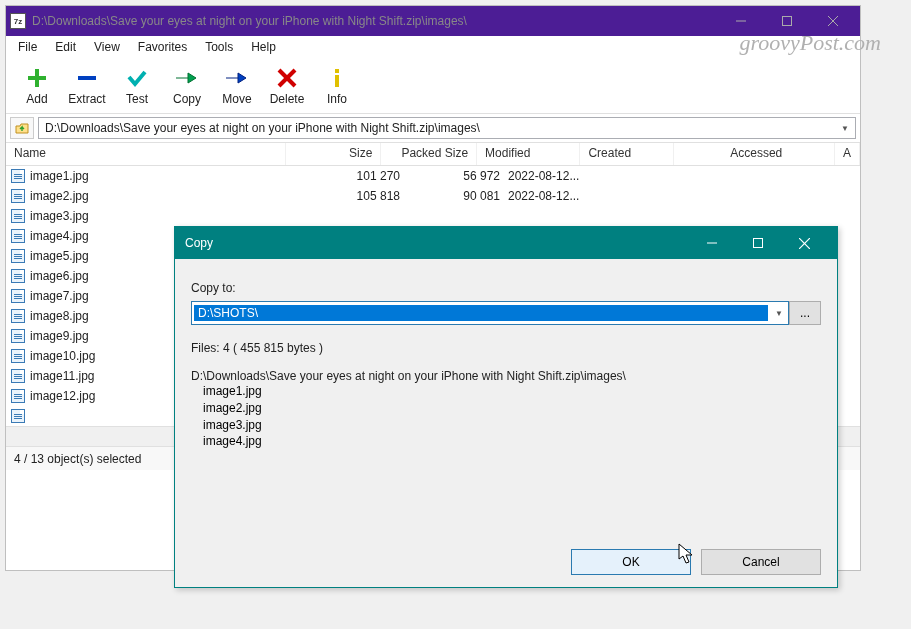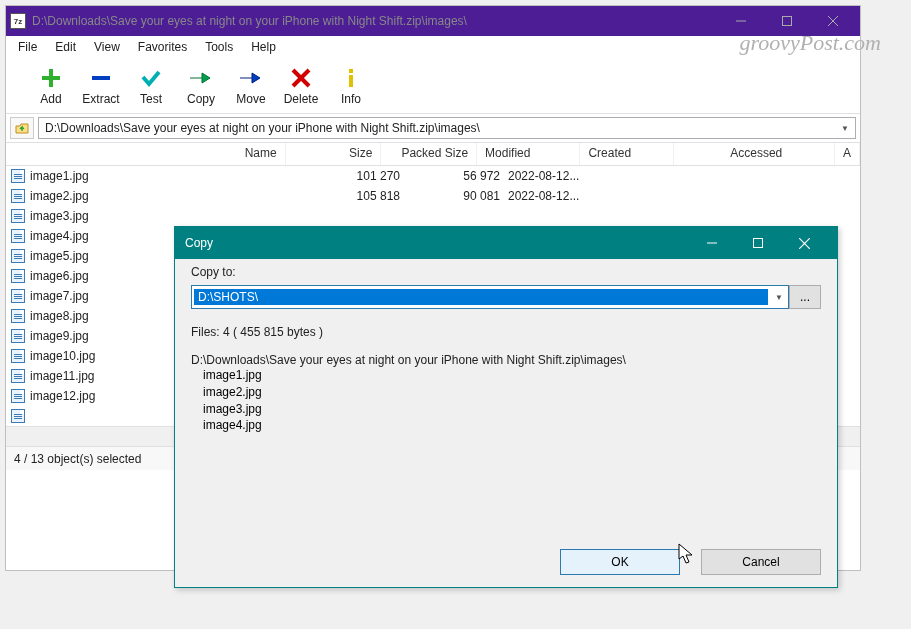--- a/index.html
+++ b/index.html
@@ -18,34 +18,34 @@
   width: 16px; height: 16px; background: #fff; border: 1px solid #555;
   display: flex; align-items: center; justify-content: center; font-size: 8px; font-weight: bold; color: #333;
   margin-right: 6px;
 }
 .titlebar .title { flex: 1; color: #888; font-size: 12px; white-space: nowrap; overflow: hidden; }
 .titlebar .wc { width: 46px; height: 30px; display: flex; align-items: center; justify-content: center; color: #aaa; }
 
 .menubar { height: 22px; display: flex; align-items: center; padding: 0 4px; gap: 2px; }
 .menubar span { padding: 2px 8px; color: #222; }
 
-.toolbar { height: 56px; display: flex; align-items: center; padding: 2px 20px; gap: 0; border-bottom: 1px solid #e0e0e0; }
+.toolbar { height: 56px; display: flex; align-items: center; padding: 2px 6px; gap: 0; border-bottom: 1px solid #e0e0e0; }
 .tbtn { width: 50px; display: flex; flex-direction: column; align-items: center; gap: 2px; padding: 2px; }
 .tbtn .ic { height: 24px; display: flex; align-items: center; justify-content: center; }
 .tbtn .lbl { font-size: 12px; color: #222; }
 
 .pathrow { height: 28px; display: flex; align-items: center; padding: 2px 4px; gap: 4px; }
 .pathrow .up { width: 24px; height: 22px; border: 1px solid #ccc; display: flex; align-items: center; justify-content: center; background: #f8f8f8; }
 .pathrow .pathbox { flex: 1; height: 22px; border: 1px solid #abadb3; display: flex; align-items: center; padding: 0 6px; background: #fff; }
 .pathrow .pathbox .txt { flex: 1; color: #222; }
 .pathrow .pathbox .dd { color: #555; font-size: 8px; }
 
 .listhead { height: 24px; display: flex; border-top: 1px solid #e0e0e0; border-bottom: 1px solid #e0e0e0; background: #fff; }
 .listhead .col { padding: 3px 8px; color: #333; border-right: 1px solid #f0f0f0; }
-.col-name { width: 294px; text-align: right; }
+.col-name { width: 294px; }
 .col-size { width: 100px; text-align: right; }
 .col-packed { width: 100px; text-align: right; }
 .col-mod { width: 108px; }
 .col-created { width: 98px; }
 .col-accessed { width: 118px; margin-left: 48px; }
 .col-last { flex: 1; }
 
 .filelist { overflow: hidden; background: #fff; }
 .row { height: 20px; display: flex; align-items: center; }
 .row .ic { width: 24px; display: flex; justify-content: center; }
@@ -61,37 +61,37 @@
 
 .dialog {
   position: absolute; left: 174px; top: 226px; width: 664px; height: 362px;
   background: #f0f0f0; border: 1px solid #008080; box-shadow: 2px 2px 6px rgba(0,0,0,0.2);
 }
 .dlg-title {
   height: 32px; background: #008080; color: #fff; display: flex; align-items: center; padding: 0 10px;
 }
 .dlg-title .t { flex: 1; font-size: 12px; }
 .dlg-title .wc { width: 46px; height: 32px; display: flex; align-items: center; justify-content: center; color: #fff; }
-.dlg-body { padding: 6px 16px; }
+.dlg-body { padding: 22px 16px; }
 .dlg-body .lbl { color: #222; margin-bottom: 6px; }
 .dlg-body .pathctl { display: flex; align-items: center; gap: 0; margin-bottom: 16px; }
 .dlg-body .combo { flex: 1; height: 24px; border: 1px solid #2a7ab0; background: #fff; display: flex; align-items: center; }
 .dlg-body .combo .sel {
   flex: 1; margin: 2px; padding: 1px 4px; background: #0078d7; color: #fff;
 }
 .dlg-body .combo .dd { width: 18px; text-align: center; color: #555; font-size: 8px; }
 .dlg-body .browse { width: 32px; height: 24px; border: 1px solid #adadad; background: #e1e1e1; display: flex; align-items: center; justify-content: center; }
 .dlg-body .info { color: #222; margin-bottom: 14px; }
 .dlg-body .src { color: #222; }
 .dlg-body .flist { padding-left: 12px; line-height: 1.4; }
 .dlg-buttons {
   position: absolute; bottom: 12px; right: 16px; display: flex; gap: 10px;
 }
 .dlg-buttons button {
-  width: 120px; height: 26px; border: 1px solid #adadad; background: #e1e1e1; font-size: 12px; margin-left: 11px;
+  width: 120px; height: 26px; border: 1px solid #adadad; background: #e1e1e1; font-size: 12px;
 }
 .dlg-buttons button.primary { border: 1px solid #2a7ab0; background: #e5f1fb; }
 
 .watermark {
   position: absolute; top: 30px; right: 30px; font-family: Georgia, serif;
   font-size: 22px; color: #b0b0b0; font-style: italic;
 }
 
 svg { display: block; }
 

